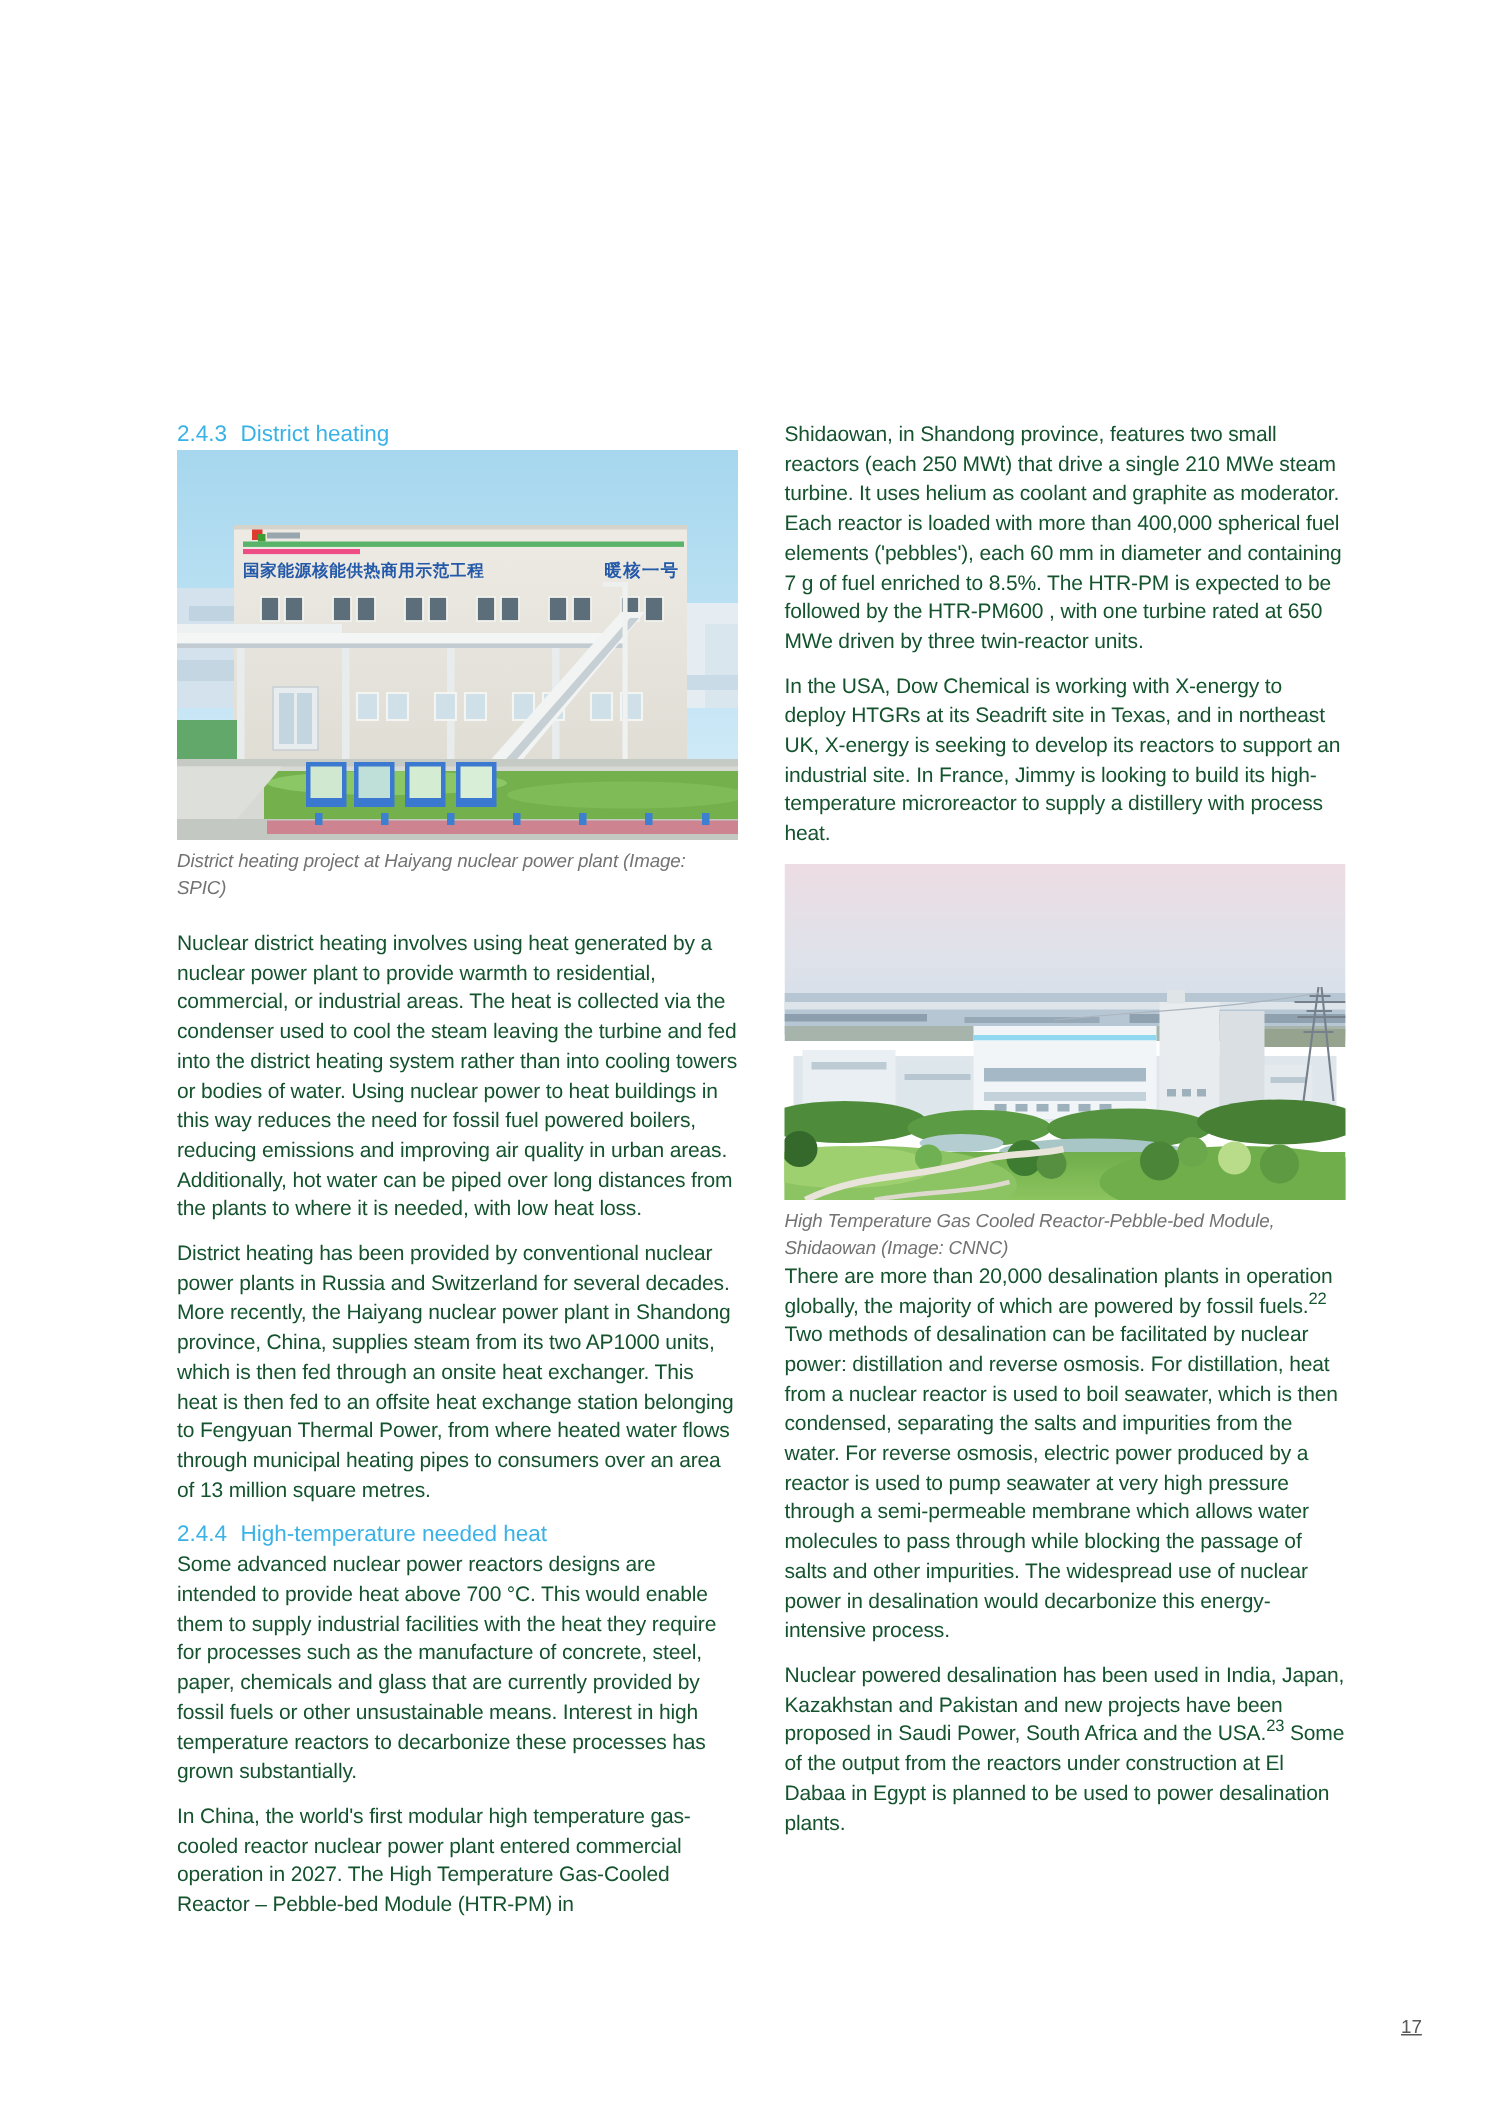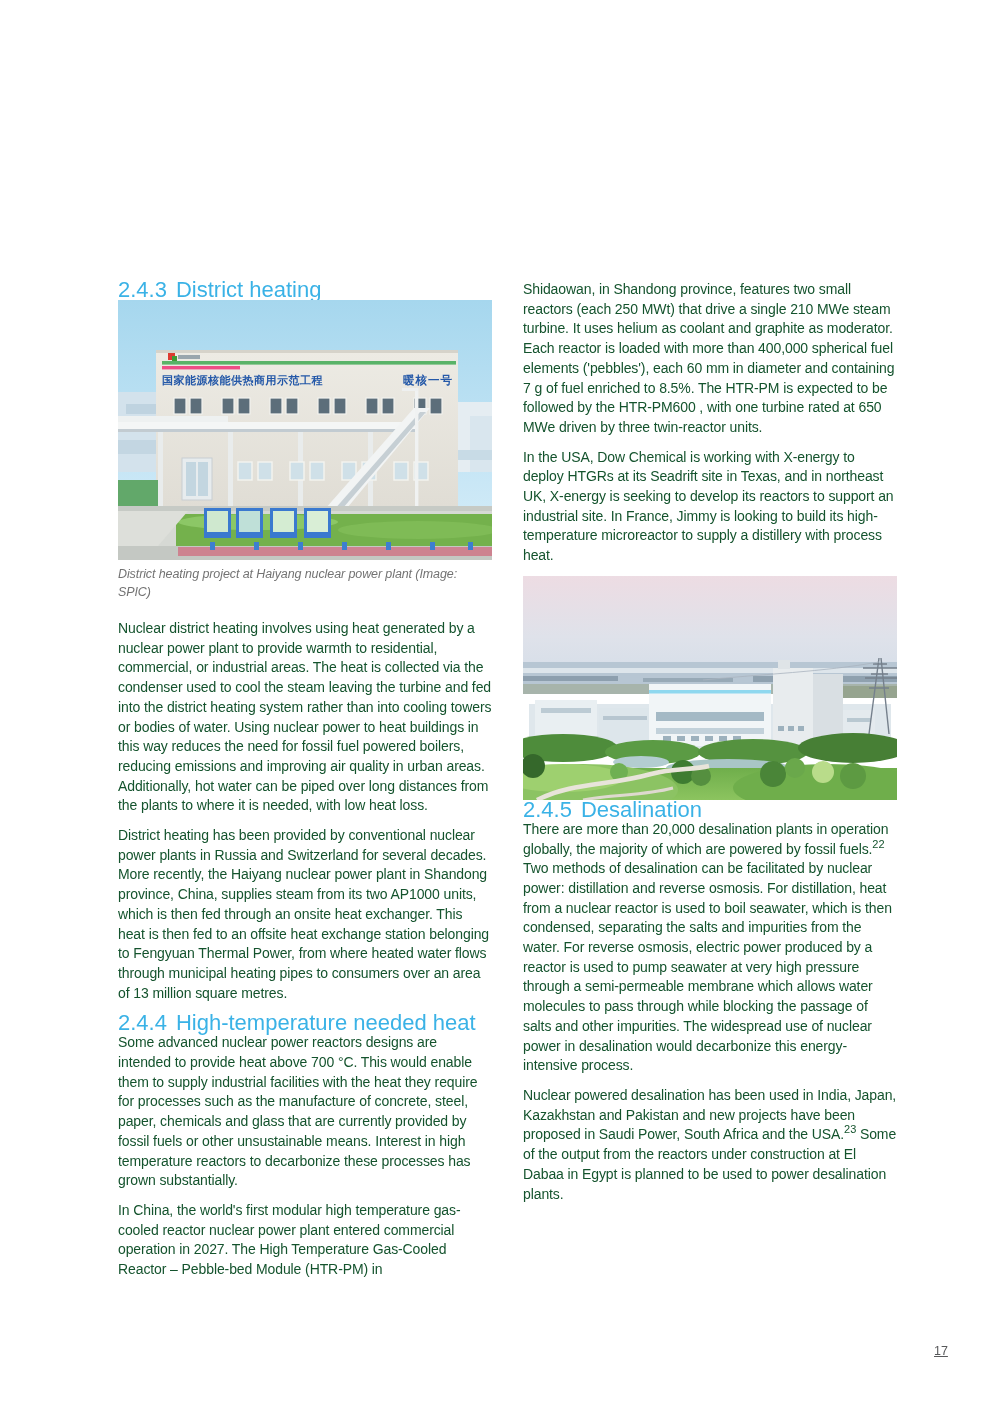--- a/index.html
+++ b/index.html
@@ -4,21 +4,21 @@
 <style>
   html,body{margin:0;padding:0;background:#ffffff;}
   .page{
     position:relative;width:992px;height:1403px;background:#ffffff;overflow:hidden;
     font-family:"Liberation Sans","DejaVu Sans",sans-serif;color:#4f5153;
   }
   .col{position:absolute;top:280px;width:374px;}
   .col-left{left:118px;}
   .col-right{left:523px;}
   h2.heading{
-    margin:0;font-size:22px;line-height:20px;font-weight:400;
+    margin:0;font-size:15px;line-height:20px;font-weight:400;
     color:#3ab2e6;letter-spacing:0;
   }
   h2.heading .h-num{margin-right:9px;}
   p.body{
     margin:0 0 10px 0;font-size:14px;line-height:19.7px;letter-spacing:-0.1px;
     color:#14532d;
   }
   p.body sup{font-size:11px;line-height:0;vertical-align:6px;}
   figure.photo{margin:0;padding:0;display:block;line-height:0;}
   .photo-haiyang{margin-top:12px;text-align:right;}
@@ -280,24 +280,22 @@
           <circle cx="330" cy="200" r="13" fill="#5d9a42"></circle>
           <circle cx="10" cy="190" r="12" fill="#35682b"></circle>
           <circle cx="96" cy="196" r="9" fill="#6fb052"></circle>
         </g>
 
         <path d="M14,224 C50,206 86,210 128,198 C150,192 170,194 186,190" stroke="#e8e4da" stroke-width="4.5" fill="none"></path>
         <path d="M60,224 C90,218 120,220 150,212" stroke="#ded9cf" stroke-width="3" fill="none"></path>
       </svg>
     </figure>
 
-
-    <h2 class="heading h-245">
-      <span class="h-num">2.4.5</span><span class="h-title">Desalination</span>
-    </h2>
+    <div class="caption cap-right">High Temperature Gas Cooled Reactor-Pebble-bed Module, Shidaowan  (Image: CNNC)</div>
+
 
     <p class="body"><span>There are more than 20,000 desalination plants in operation globally, the majority of which are powered by fossil fuels.</span><sup>22</sup><span> Two methods of desalination can be facilitated by nuclear power: distillation and reverse osmosis. For distillation, heat from a nuclear reactor is used to boil seawater, which is then condensed, separating the salts and impurities from the water. For reverse osmosis, electric power produced by a reactor is used to pump seawater at very high pressure through a semi-permeable membrane which allows water molecules to pass through while blocking the passage of salts and other impurities. The widespread use of nuclear power in desalination would decarbonize this energy-intensive process.</span></p>
 
     <p class="body"><span>Nuclear powered desalination has been used in India, Japan, Kazakhstan and Pakistan and new projects have been proposed in Saudi Power, South Africa and the USA.</span><sup>23</sup><span> Some of the output from the reactors under construction at El Dabaa in Egypt is planned to be used to power desalination plants.</span></p>
 
   </div>
 
   <div class="page-number">17</div>
 
 </div>

